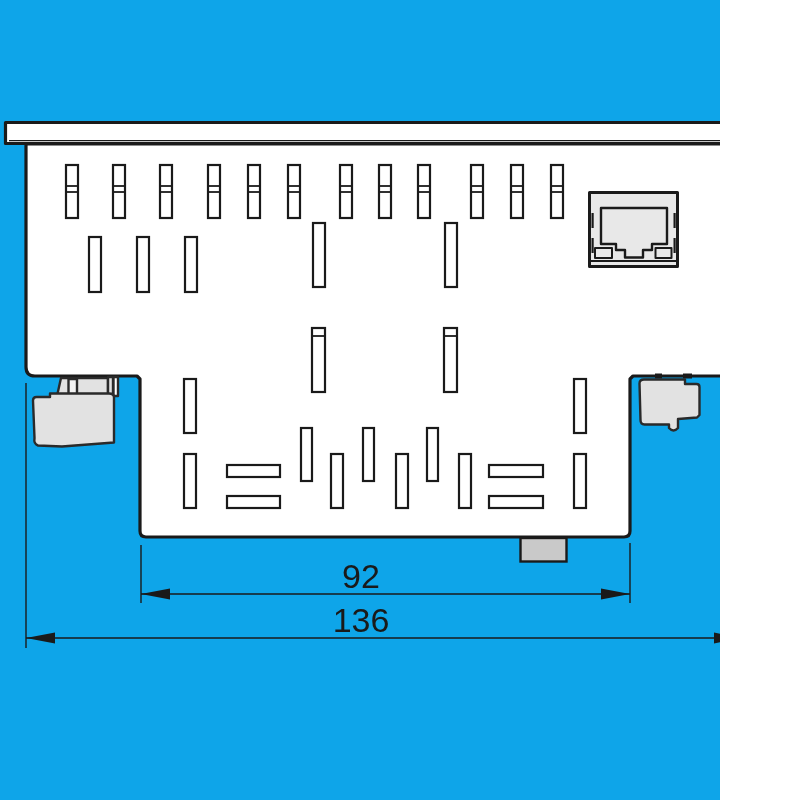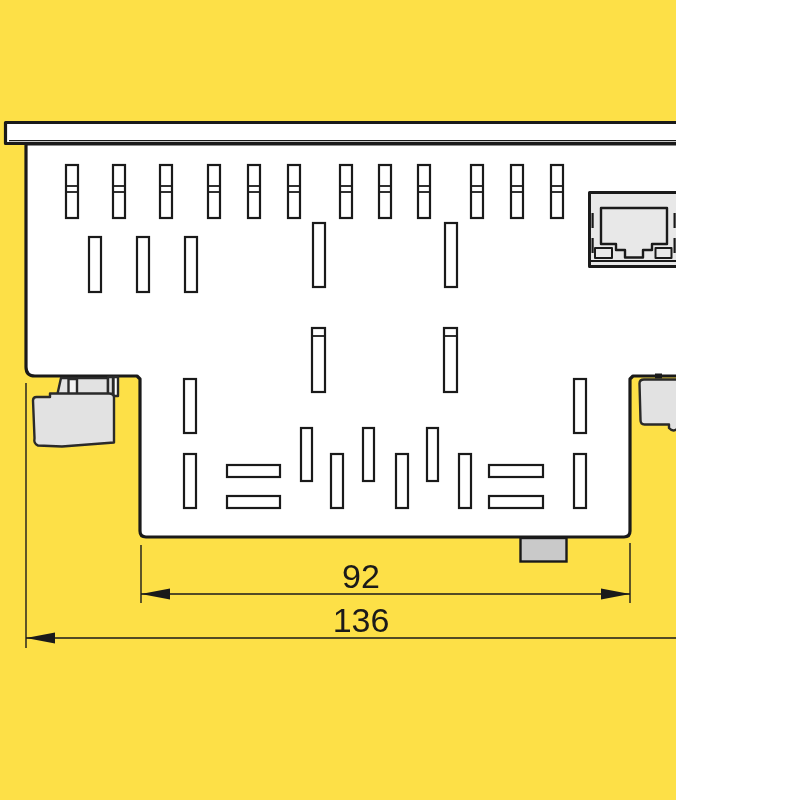--- a/index.html
+++ b/index.html
@@ -1,21 +1,22 @@
 <!DOCTYPE html>
 <html><head>
 <meta charset="utf-8">
 <style>
   html,body{margin:0;padding:0;background:#ffffff;}
   .canvas{
     position:relative;
     width:676px;height:800px;
-    background:#fde047;
+    background:#0ea5e9;
     font-family:"Liberation Sans", sans-serif;
     overflow:hidden;
+    padding-left:44px;
   }
   svg{position:absolute;left:0;top:0;}
   .outline{fill:#ffffff;stroke:#1a1a1a;stroke-width:3.2;stroke-linejoin:round;}
   .thin{stroke:#1a1a1a;stroke-width:1.1;fill:none;}
   .slot{fill:#ffffff;stroke:#1a1a1a;stroke-width:2.2;}
   .divider{stroke:#1a1a1a;stroke-width:1.8;}
   .gray{fill:#e2e2e2;stroke:#2a2a2a;stroke-width:2.4;stroke-linejoin:round;}
   .rjshape{fill:#e8e8e8;stroke:#1a1a1a;stroke-width:2.4;stroke-linejoin:round;}
   .dimline{stroke:#1a1a1a;stroke-width:1.4;fill:none;}
   .arrow{fill:#1a1a1a;stroke:none;}

